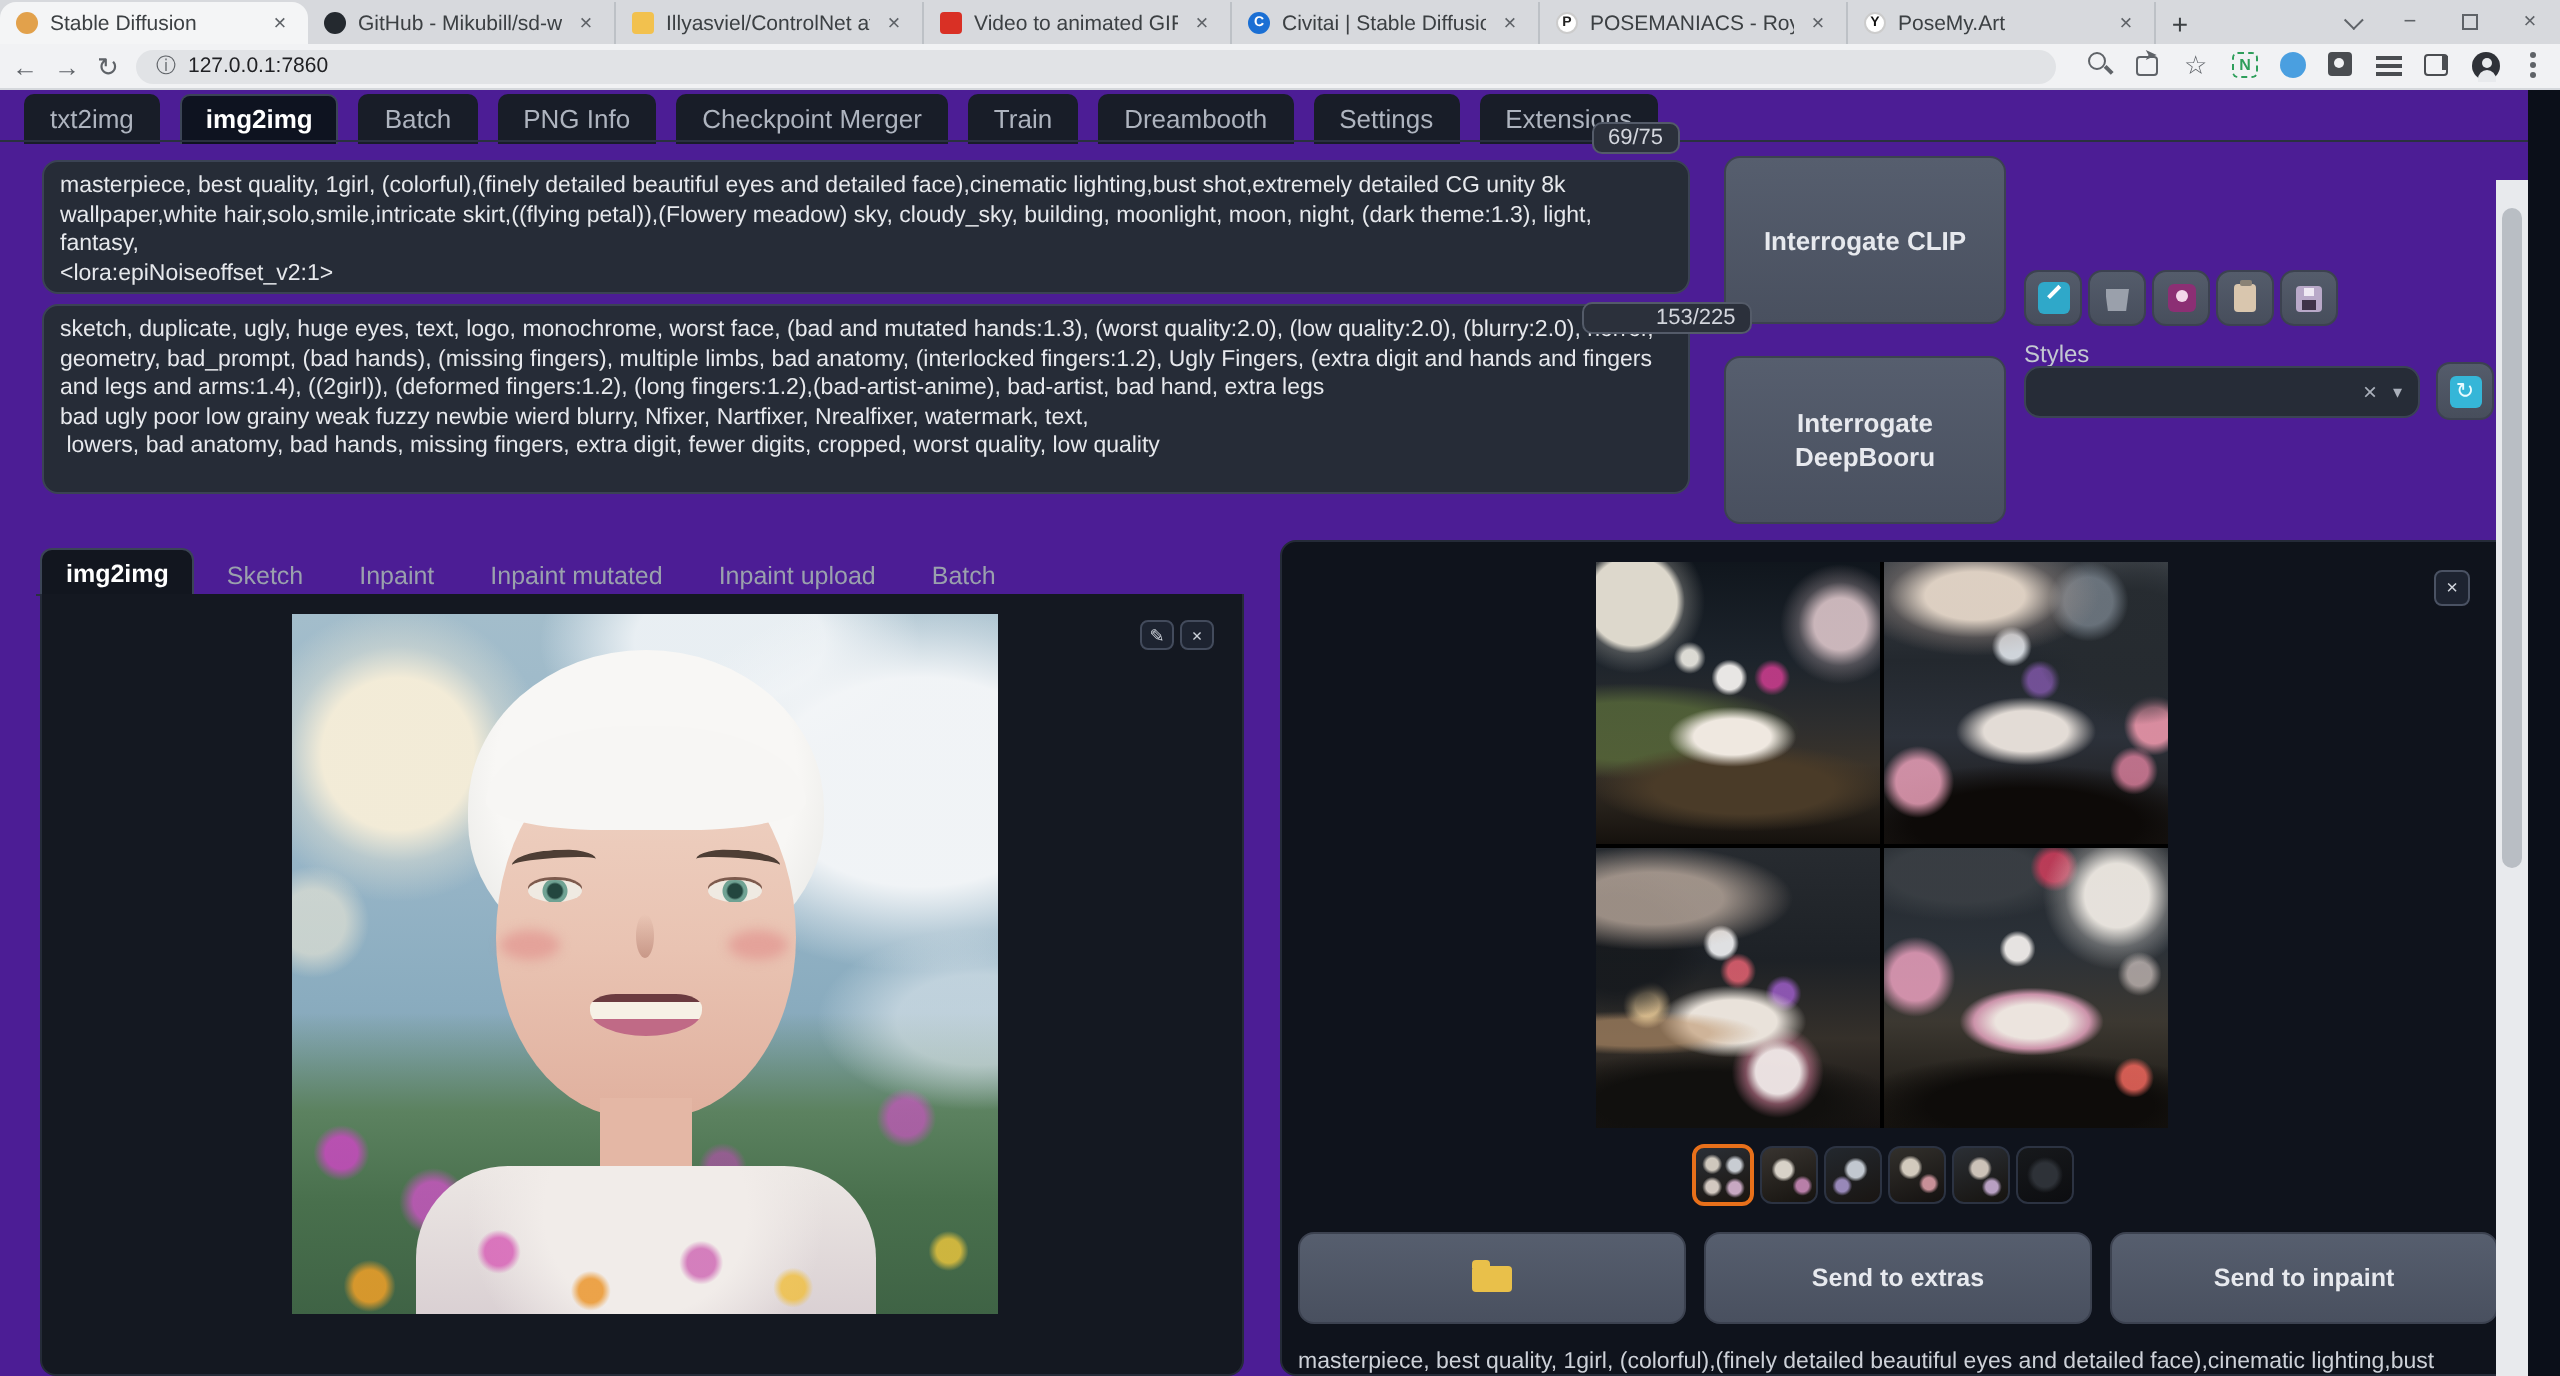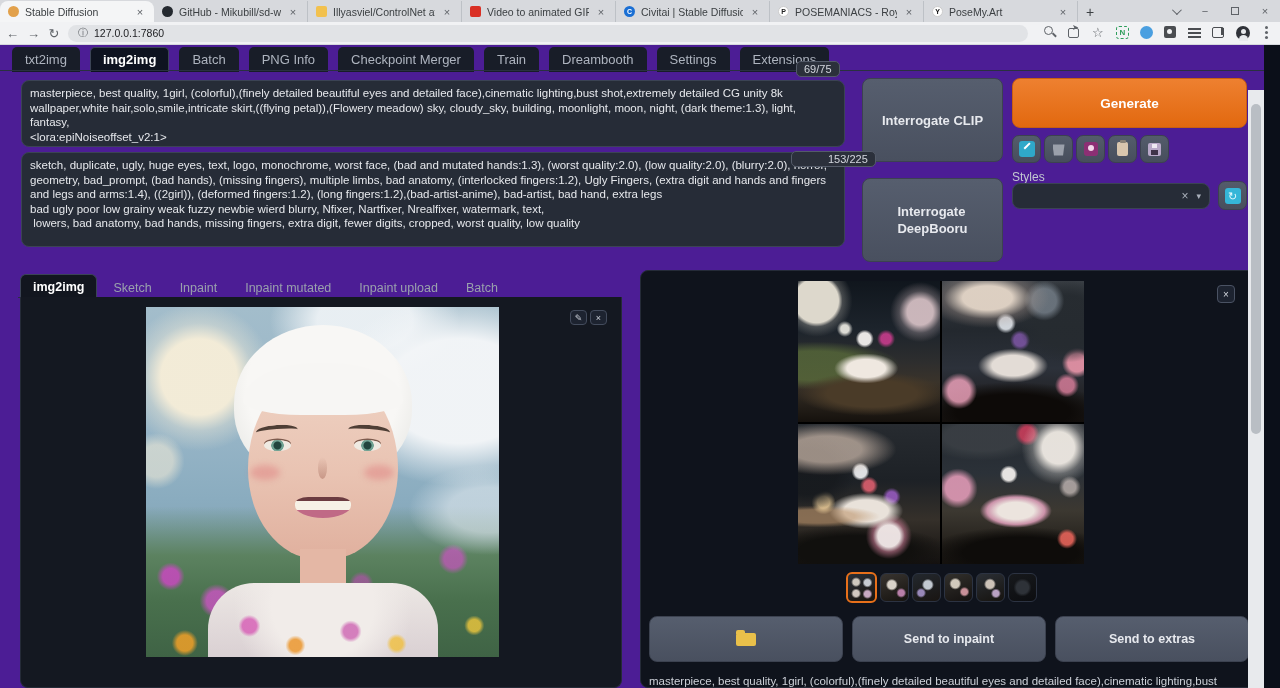--- a/index.html
+++ b/index.html
@@ -48,21 +48,21 @@
   
   .webui { position:absolute; left:0; top:45px; width:1264px; height:643px; background:#4c1d95; color:#d8dbe2; }
   .nav { position:absolute; left:12px; top:2px; display:flex; gap:10px; align-items:flex-end; }
   .navtab { font-size:13px; color:#aeb4bf; padding:4px 12px 5px; border:1px solid transparent; border-bottom:none; border-radius:5px 5px 0 0; background:#181d28; }
   .navtab.active { color:#ffffff; font-weight:bold; background:#0e1320; border-color:#3b4456; }
   .navline { position:absolute; left:0; top:25px; width:1264px; height:1px; background:#2a3140; }
 
   .tbox { position:absolute; background:#262c37; border:1px solid #3b4354; border-radius:8px; font-size:11.5px; line-height:14.6px; color:#e6e8ec; padding:5px 8px; white-space:pre-wrap; overflow:hidden; }
   .counter { position:absolute; background:#2b303b; border:1px solid #545b69; border-radius:5px; font-size:11px; color:#d3d6dd; padding:1px 7px; z-index:5; }
 
-  .big-btn { position:absolute; background:linear-gradient(180deg,#565e6e,#49505f); border:1px solid #3c4250; border-radius:8px; color:#e7e9ee; font-size:13px; font-weight:bold; display:flex; align-items:center; justify-content:center; text-align:left; line-height:17px; }
+  .big-btn { position:absolute; background:linear-gradient(180deg,#565e6e,#49505f); border:1px solid #3c4250; border-radius:8px; color:#e7e9ee; font-size:13px; font-weight:bold; display:flex; align-items:center; justify-content:center; text-align:center; line-height:17px; }
   .generate { position:absolute; background:linear-gradient(180deg,#ee8030,#e2680f); border:1px solid #c95f10; border-radius:8px; color:#fff; font-size:13.5px; font-weight:bold; display:flex; align-items:center; justify-content:center; }
 
   .toolrow { position:absolute; display:flex; gap:3px; }
   .toolbtn { width:29px; height:28px; background:linear-gradient(180deg,#545c6b,#474e5c); border:1px solid #3c4250; border-radius:7px; display:flex; align-items:center; justify-content:center; }
   .ic-paste { width:16px; height:16px; background:#2fa8c9; border-radius:3px; position:relative;}
   .ic-paste::after{content:""; position:absolute; left:4px; top:4px; width:8px; height:1.8px; background:#fff; transform:rotate(-45deg);}
   .ic-trash { width:12px; height:13px; background:#9aa0ab; clip-path:polygon(0 15%,100% 15%,88% 100%,12% 100%); position:relative;}
   .ic-card { width:14px; height:14px; background:#8c2f74; border-radius:3px; position:relative;}
   .ic-card::after{content:""; position:absolute; left:4px; top:3px; width:6px; height:6px; border-radius:50%; background:#f3d7ea;}
   .ic-clip { width:11px; height:14px; background:#d9c6ae; border-radius:2px; position:relative;}
@@ -311,21 +311,20 @@
 
     <div class="tbox" style="left:21px; top:107px; width:824px; height:95px;">sketch, duplicate, ugly, huge eyes, text, logo, monochrome, worst face, (bad and mutated hands:1.3), (worst quality:2.0), (low quality:2.0), (blurry:2.0), horror, geometry, bad_prompt, (bad hands), (missing fingers), multiple limbs, bad anatomy, (interlocked fingers:1.2), Ugly Fingers, (extra digit and hands and fingers and legs and arms:1.4), ((2girl)), (deformed fingers:1.2), (long fingers:1.2),(bad-artist-anime), bad-artist, bad hand, extra legs
 bad ugly poor low grainy weak fuzzy newbie wierd blurry, Nfixer, Nartfixer, Nrealfixer, watermark, text,
  lowers, bad anatomy, bad hands, missing fingers, extra digit, fewer digits, cropped, worst quality, low quality</div>
     <div class="counter" style="left:791px; top:106px;padding-left:36px;">153/225</div>
 
     <div class="big-btn" style="left:862px; top:33px; width:141px; height:84px;">Interrogate CLIP</div>
     <div class="big-btn" style="left:862px; top:133px; width:141px; height:84px; white-space:pre-line;">Interrogate
 DeepBooru</div>
 
-    <div class="generate" style="left:1012px; top:33px; width:235px; height:50px;">Generate</div>
     <div class="toolrow" style="left:1012px; top:90px;">
       <div class="toolbtn">
           <div class="ic-paste"></div>
         </div>
       <div class="toolbtn">
           <div class="ic-trash"></div>
         </div>
       <div class="toolbtn">
           <div class="ic-card"></div>
         </div>
@@ -391,22 +390,22 @@
         <div class="thumb t2"></div>
         <div class="thumb t3"></div>
         <div class="thumb t4"></div>
         <div class="thumb t5"></div>
         <div class="thumb t6"></div>
       </div>
       <div class="gbtns">
         <div class="gbtn">
             <div class="folder"></div>
           </div>
+        <div class="gbtn">Send to extras</div>
         <div class="gbtn">Send to inpaint</div>
-        <div class="gbtn">Send to extras</div>
       </div>
       <div class="ginfo">masterpiece, best quality, 1girl, (colorful),(finely detailed beautiful eyes and detailed face),cinematic lighting,bust shot,extremely detailed CG unity 8k wallpaper,white hair,solo,smile,intricate skirt,((flying petal)),(Flowery meadow) sky, cloudy_sky, building, moonlight, moon, night, (dark theme:1.3), light, fantasy,</div>
     </div>
 
     <div class="scrollbar">
       <div class="scrollthumb"></div>
     </div>
   </div>
 </div>
 

